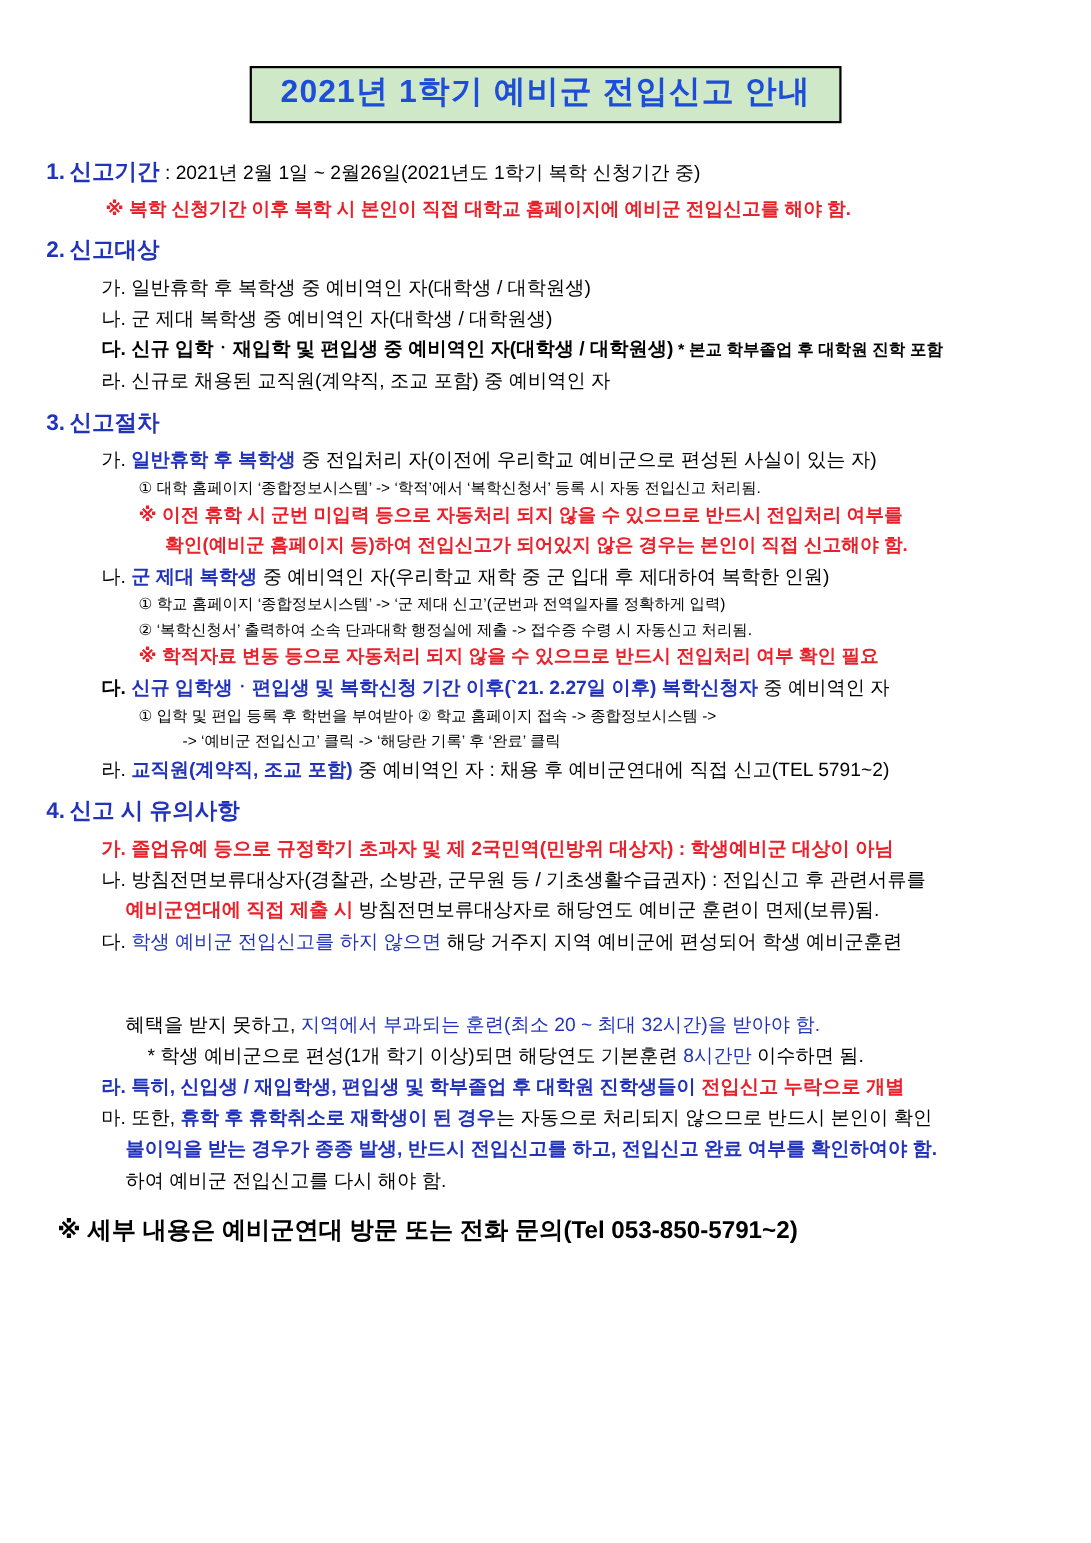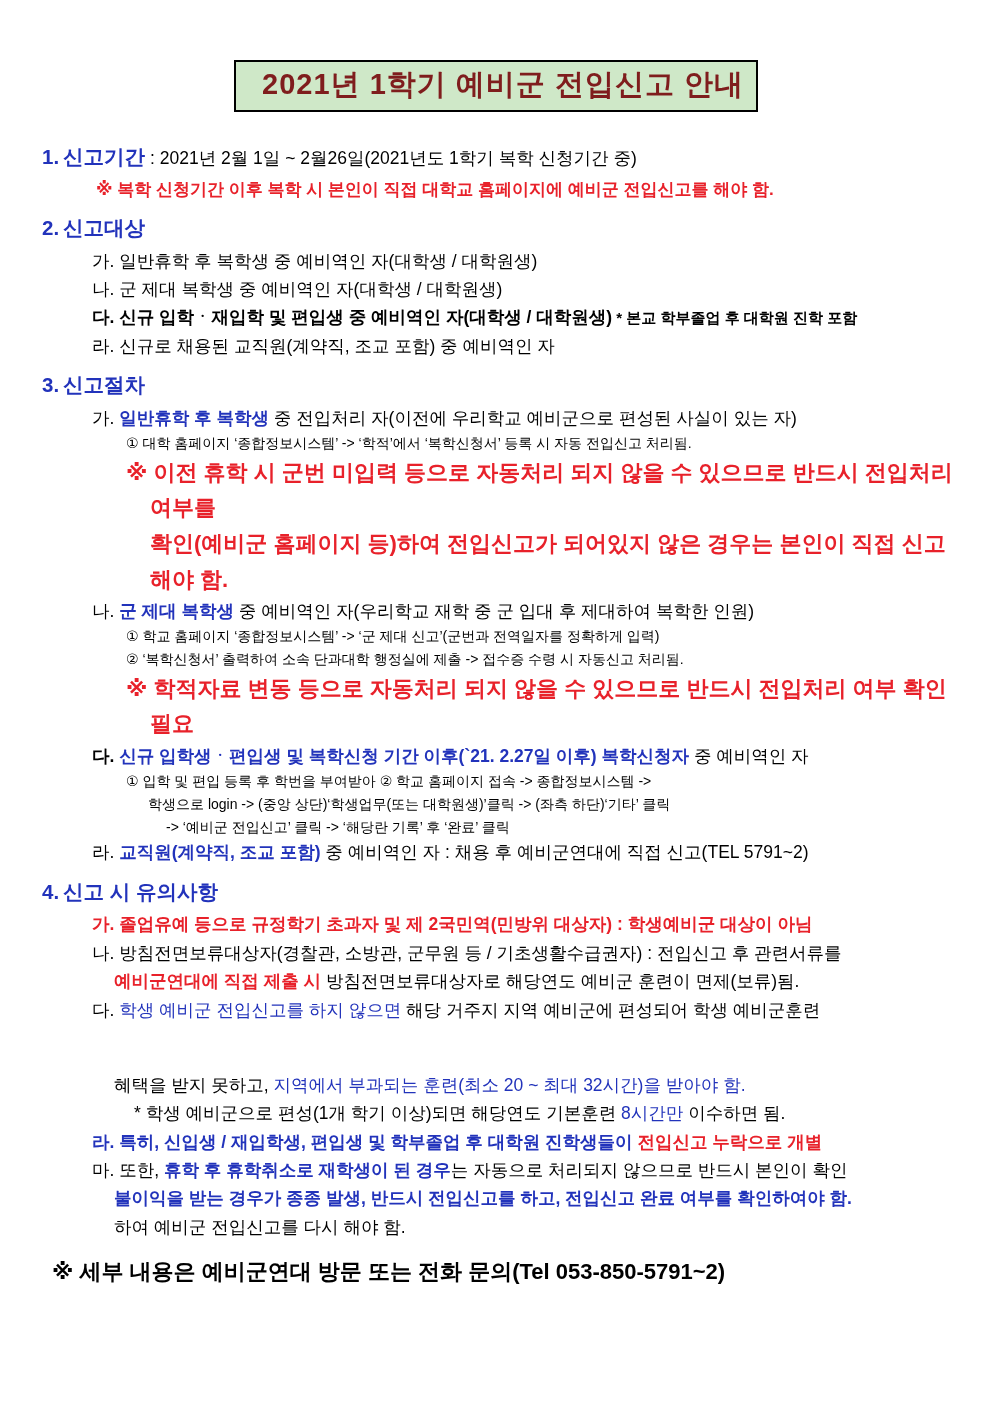--- a/index.html
+++ b/index.html
@@ -22,24 +22,24 @@
 
   
   .title-wrap {
     text-align: center;
     margin-bottom: 30px;
   }
   .title-box {
     display: inline-block;
     background: #cfe8c8;
     border: 2px solid #000;
-    padding: 7px 12px 9px 26px;
+    padding: 7px 26px 9px 26px;
     font-size: 29px;
     font-weight: bold;
-    color: #7f1d1d;
+    color: #1d4ed8;
     letter-spacing: 1px;
     line-height: 1.1;
   }
 
   
   .sec {
     margin-bottom: 2px;
   }
   .sec-head {
     font-size: 20.5px;
@@ -74,21 +74,21 @@
     margin-left: 62px;
     font-size: 17px;
     font-weight: bold;
     color: #e8212a;
     line-height: 1.6;
     text-indent: -24px;
     padding-left: 24px;
   }
   .note-red2 {
     margin-left: 92px;
-    font-size: 22px;
+    font-size: 17px;
     font-weight: bold;
     color: #e8212a;
     line-height: 1.62;
     text-indent: -24px;
     padding-left: 24px;
   }
   .b { font-weight: bold; }
   .blue { color: #2233bb; }
   .red { color: #e8212a; }
   .small { font-size: 15px; }
@@ -158,21 +158,20 @@
     </div>
     <div class="lvl2">① 학교 홈페이지 ‘종합정보시스템’ -&gt; ‘군 제대 신고’(군번과 전역일자를 정확하게 입력)</div>
     <div class="lvl2">② ‘복학신청서’ 출력하여 소속 단과대학 행정실에 제출 -&gt; 접수증 수령 시 자동신고 처리됨.</div>
     <div class="note-red2">※ 학적자료 변동 등으로 자동처리 되지 않을 수 있으므로 반드시 전입처리 여부 확인 필요</div>
 
     <div class="lvl1">
       <span class="b">다.</span>
       <span class="blue b">신규 입학생ㆍ편입생 및 복학신청 기간 이후(`21. 2.27일 이후) 복학신청자</span><span> 중 예비역인 자</span>
     </div>
     <div class="lvl2">① 입학 및 편입 등록 후 학번을 부여받아 ② 학교 홈페이지 접속 -&gt; 종합정보시스템 -&gt;</div>
-    <div class="lvl2" style="text-indent:0;padding-left:22px;">학생으로 login -&gt; (중앙 상단)‘학생업무(또는 대학원생)’클릭 -&gt; (좌측 하단)‘기타’ 클릭</div>
     <div class="lvl2" style="text-indent:0;padding-left:40px;">-&gt; ‘예비군 전입신고’ 클릭 -&gt; ‘해당란 기록’ 후 ‘완료’ 클릭</div>
 
     <div class="lvl1">
       <span>라.</span>
       <span class="blue b">교직원(계약직, 조교 포함)</span><span> 중 예비역인 자 : 채용 후 예비군연대에 직접 신고(TEL 5791~2)</span>
     </div>
   </div>
 
   <div class="sec">
     <div class="sec-head">

